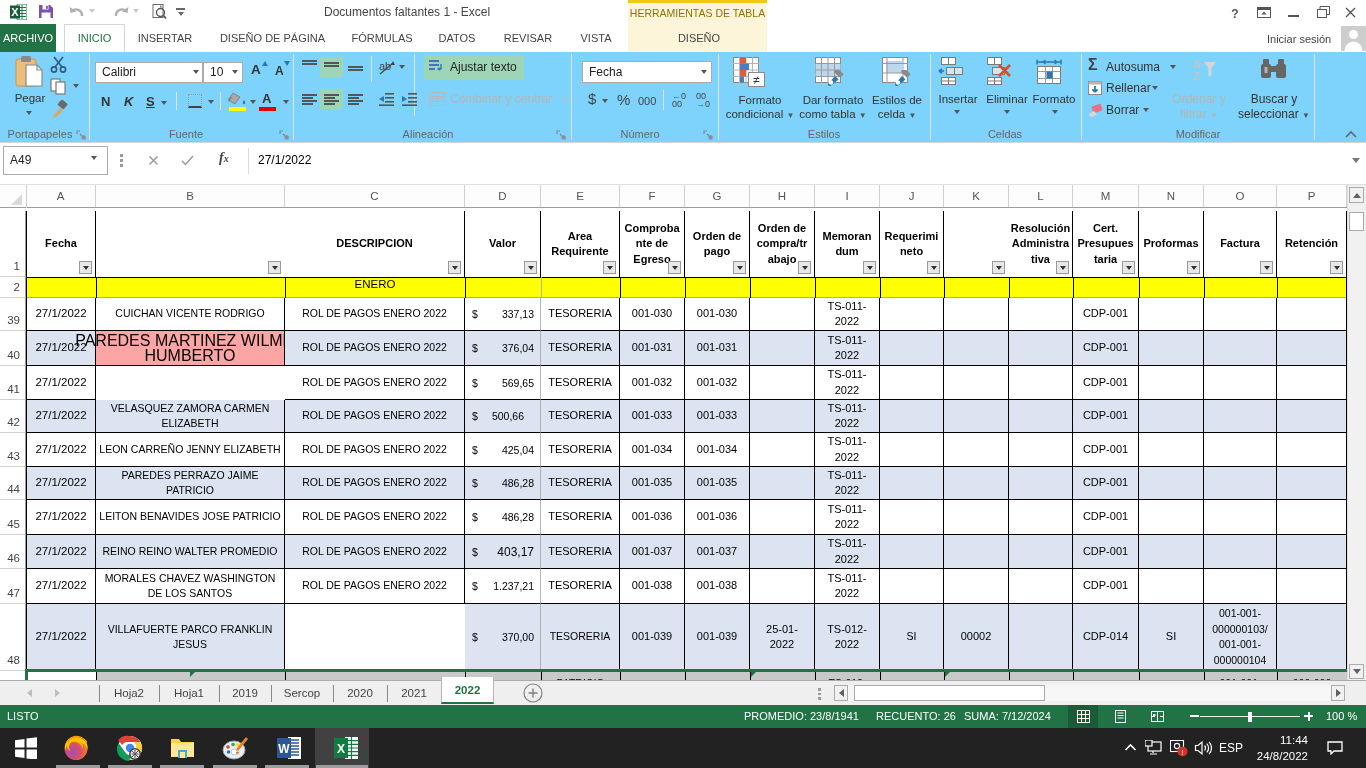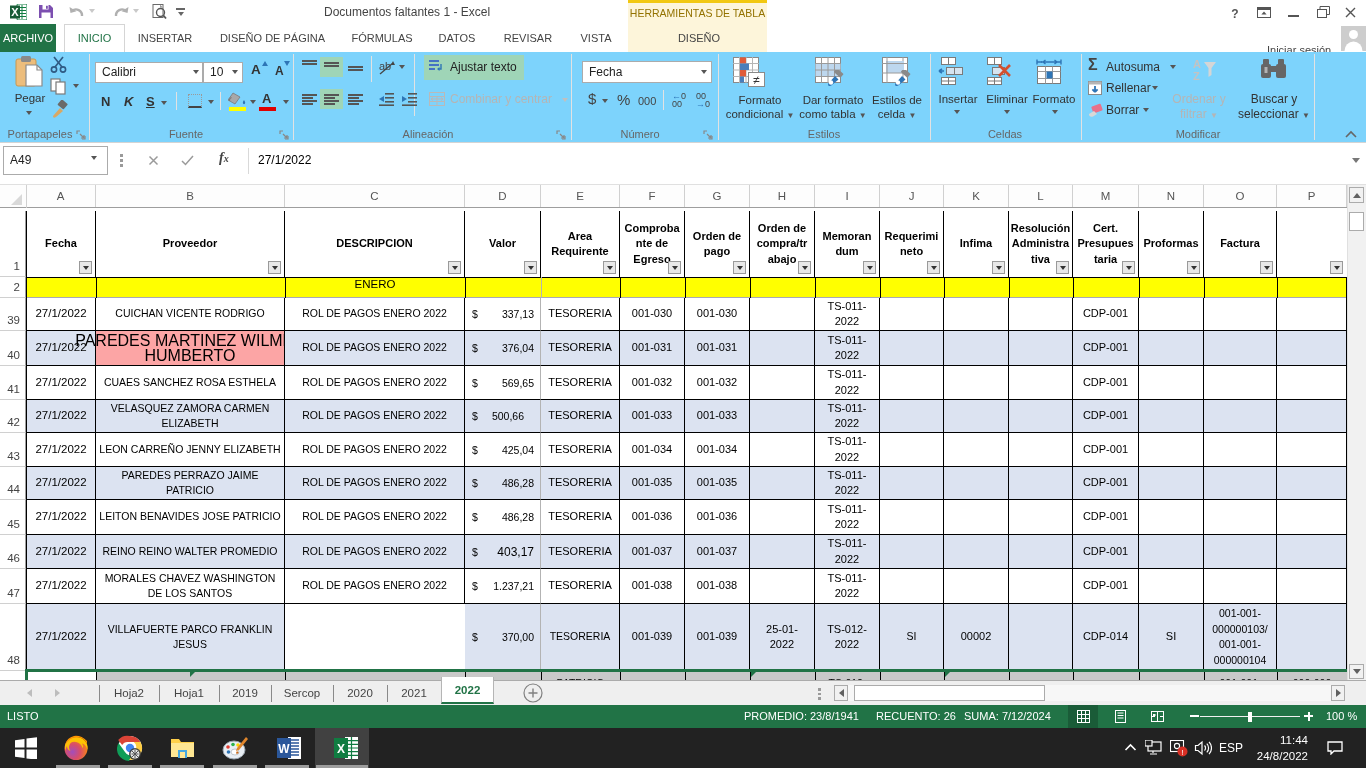--- a/index.html
+++ b/index.html
@@ -67,21 +67,21 @@
 <div class="ab" style="left:628px;top:0;width:139px;height:28px;background:#fdf5da;"></div>
 <div class="ab" style="left:0;top:0;width:56px;height:28px;background:#217346;color:#fff;font-size:11px;text-align:center;line-height:28px;">ARCHIVO</div>
 <div class="ab" style="left:64px;top:0;width:61px;height:28px;background:#fff;border:1px solid #d5d5d5;border-bottom:none;color:#217346;font-size:11px;text-align:center;line-height:27px;">INICIO</div>
 <div class="ab" style="left:135px;top:0;width:60px;height:28px;color:#444;font-size:11px;text-align:center;line-height:28px;white-space:nowrap;">INSERTAR</div>
 <div class="ab" style="left:215px;top:0;width:115px;height:28px;color:#444;font-size:11px;text-align:center;line-height:28px;white-space:nowrap;">DISEÑO DE PÁGINA</div>
 <div class="ab" style="left:348px;top:0;width:68px;height:28px;color:#444;font-size:11px;text-align:center;line-height:28px;white-space:nowrap;">FÓRMULAS</div>
 <div class="ab" style="left:435px;top:0;width:44px;height:28px;color:#444;font-size:11px;text-align:center;line-height:28px;white-space:nowrap;">DATOS</div>
 <div class="ab" style="left:502px;top:0;width:52px;height:28px;color:#444;font-size:11px;text-align:center;line-height:28px;white-space:nowrap;">REVISAR</div>
 <div class="ab" style="left:574px;top:0;width:44px;height:28px;color:#444;font-size:11px;text-align:center;line-height:28px;white-space:nowrap;">VISTA</div>
 <div class="ab" style="left:672px;top:0;width:54px;height:28px;color:#444;font-size:11px;text-align:center;line-height:28px;white-space:nowrap;">DISEÑO</div>
-<div class="ab" style="left:1267px;top:12px;width:86px;height:28px;color:#444;font-size:11px;line-height:28px;">Iniciar sesión</div>
+<div class="ab" style="left:1267px;top:1px;width:86px;height:28px;color:#444;font-size:11px;line-height:28px;">Iniciar sesión</div>
 <svg class="ab" style="left:1341px;top:2px" width="25" height="25" viewBox="0 0 25 25">
 <rect x="0" y="0" width="25" height="25" fill="#cdcdcd"></rect>
 <circle cx="12.5" cy="8.5" r="4.5" fill="#fff"></circle>
 <path d="M3.5 25 a9 9.5 0 0 1 18 0 z" fill="#fff"></path>
 </svg>
 </div>
 <div class="ab" style="left:0;top:52px;width:1366px;height:91px;background:#7dd3fc;border-bottom:1px solid #d4d4d4;">
 <div class="ab" style="left:89px;top:2px;width:1px;height:86px;background:#e2e2e2;"></div>
 <div class="ab" style="left:293px;top:2px;width:1px;height:86px;background:#e2e2e2;"></div>
 <div class="ab" style="left:571px;top:2px;width:1px;height:86px;background:#e2e2e2;"></div>
@@ -379,21 +379,20 @@
 <div class="ab" style="left:0;top:248px;width:26px;height:34px;border-right:1px solid #9e9e9e;border-bottom:1px solid #d0d0d0;color:#444;font-size:11.5px;text-align:right;padding:0 5px 4px 0;display:flex;align-items:flex-end;justify-content:flex-end;">43</div>
 <div class="ab" style="left:0;top:282px;width:26px;height:33px;border-right:1px solid #9e9e9e;border-bottom:1px solid #d0d0d0;color:#444;font-size:11.5px;text-align:right;padding:0 5px 4px 0;display:flex;align-items:flex-end;justify-content:flex-end;">44</div>
 <div class="ab" style="left:0;top:315px;width:26px;height:35px;border-right:1px solid #9e9e9e;border-bottom:1px solid #d0d0d0;color:#444;font-size:11.5px;text-align:right;padding:0 5px 4px 0;display:flex;align-items:flex-end;justify-content:flex-end;">45</div>
 <div class="ab" style="left:0;top:350px;width:26px;height:34px;border-right:1px solid #9e9e9e;border-bottom:1px solid #d0d0d0;color:#444;font-size:11.5px;text-align:right;padding:0 5px 4px 0;display:flex;align-items:flex-end;justify-content:flex-end;">46</div>
 <div class="ab" style="left:0;top:384px;width:26px;height:35px;border-right:1px solid #9e9e9e;border-bottom:1px solid #d0d0d0;color:#444;font-size:11.5px;text-align:right;padding:0 5px 4px 0;display:flex;align-items:flex-end;justify-content:flex-end;">47</div>
 <div class="ab" style="left:0;top:419px;width:26px;height:67px;border-right:1px solid #9e9e9e;border-bottom:1px solid #d0d0d0;color:#444;font-size:11.5px;text-align:right;padding:0 5px 4px 0;display:flex;align-items:flex-end;justify-content:flex-end;">48</div>
 <div class="ab ctr" style="left:26px;top:26px;width:70px;height:66px;border-right:1px solid #000;border-left:1px solid #000;font-size:11px;font-weight:bold;color:#000;text-align:center;line-height:15.5px;background:#fff;">Fecha</div>
 <div class="ab ctr" style="left:79px;top:76px;width:13px;height:13px;background:#e8e8e8;border:1px solid #9a9a9a;">
       <div style="width:0;height:0;border-left:3.5px solid transparent;border-right:3.5px solid transparent;border-top:4px solid #333;"></div>
     </div>
-<div class="ab ctr" style="left:96px;top:26px;width:189px;height:66px;border-right:1px solid #000;border-left:0;font-size:11px;font-weight:bold;color:#000;text-align:center;line-height:15.5px;background:#fff;">Proveedor</div>
 <div class="ab ctr" style="left:268px;top:76px;width:13px;height:13px;background:#e8e8e8;border:1px solid #9a9a9a;">
       <div style="width:0;height:0;border-left:3.5px solid transparent;border-right:3.5px solid transparent;border-top:4px solid #333;"></div>
     </div>
 <div class="ab ctr" style="left:285px;top:26px;width:180px;height:66px;border-right:1px solid #000;border-left:0;font-size:11px;font-weight:bold;color:#000;text-align:center;line-height:15.5px;background:#fff;">DESCRIPCION</div>
 <div class="ab ctr" style="left:448px;top:76px;width:13px;height:13px;background:#e8e8e8;border:1px solid #9a9a9a;">
       <div style="width:0;height:0;border-left:3.5px solid transparent;border-right:3.5px solid transparent;border-top:4px solid #333;"></div>
     </div>
 <div class="ab ctr" style="left:465px;top:26px;width:76px;height:66px;border-right:1px solid #000;border-left:0;font-size:11px;font-weight:bold;color:#000;text-align:center;line-height:15.5px;background:#fff;">Valor</div>
 <div class="ab ctr" style="left:524px;top:76px;width:13px;height:13px;background:#e8e8e8;border:1px solid #9a9a9a;">
       <div style="width:0;height:0;border-left:3.5px solid transparent;border-right:3.5px solid transparent;border-top:4px solid #333;"></div>
@@ -415,40 +414,40 @@
       <div style="width:0;height:0;border-left:3.5px solid transparent;border-right:3.5px solid transparent;border-top:4px solid #333;"></div>
     </div>
 <div class="ab ctr" style="left:815px;top:26px;width:65px;height:66px;border-right:1px solid #000;border-left:0;font-size:11px;font-weight:bold;color:#000;text-align:center;line-height:15.5px;background:#fff;">Memoran<br>dum</div>
 <div class="ab ctr" style="left:863px;top:76px;width:13px;height:13px;background:#e8e8e8;border:1px solid #9a9a9a;">
       <div style="width:0;height:0;border-left:3.5px solid transparent;border-right:3.5px solid transparent;border-top:4px solid #333;"></div>
     </div>
 <div class="ab ctr" style="left:880px;top:26px;width:64px;height:66px;border-right:1px solid #000;border-left:0;font-size:11px;font-weight:bold;color:#000;text-align:center;line-height:15.5px;background:#fff;">Requerimi<br>neto</div>
 <div class="ab ctr" style="left:927px;top:76px;width:13px;height:13px;background:#e8e8e8;border:1px solid #9a9a9a;">
       <div style="width:0;height:0;border-left:3.5px solid transparent;border-right:3.5px solid transparent;border-top:4px solid #333;"></div>
     </div>
-<div class="ab ctr" style="left:944px;top:26px;width:65px;height:66px;border-right:1px solid #000;border-left:0;font-size:11px;font-weight:bold;color:#000;text-align:center;line-height:15.5px;background:#fff;">Infima</div>
 <div class="ab ctr" style="left:992px;top:76px;width:13px;height:13px;background:#e8e8e8;border:1px solid #9a9a9a;">
       <div style="width:0;height:0;border-left:3.5px solid transparent;border-right:3.5px solid transparent;border-top:4px solid #333;"></div>
     </div>
 <div class="ab ctr" style="left:1009px;top:26px;width:64px;height:66px;border-right:1px solid #000;border-left:0;font-size:11px;font-weight:bold;color:#000;text-align:center;line-height:15.5px;background:#fff;">Resolución<br>Administra<br>tiva</div>
 <div class="ab ctr" style="left:1056px;top:76px;width:13px;height:13px;background:#e8e8e8;border:1px solid #9a9a9a;">
       <div style="width:0;height:0;border-left:3.5px solid transparent;border-right:3.5px solid transparent;border-top:4px solid #333;"></div>
     </div>
 <div class="ab ctr" style="left:1073px;top:26px;width:66px;height:66px;border-right:1px solid #000;border-left:0;font-size:11px;font-weight:bold;color:#000;text-align:center;line-height:15.5px;background:#fff;">Cert.<br>Presupues<br>taria</div>
 <div class="ab ctr" style="left:1122px;top:76px;width:13px;height:13px;background:#e8e8e8;border:1px solid #9a9a9a;">
       <div style="width:0;height:0;border-left:3.5px solid transparent;border-right:3.5px solid transparent;border-top:4px solid #333;"></div>
     </div>
 <div class="ab ctr" style="left:1139px;top:26px;width:65px;height:66px;border-right:1px solid #000;border-left:0;font-size:11px;font-weight:bold;color:#000;text-align:center;line-height:15.5px;background:#fff;">Proformas</div>
 <div class="ab ctr" style="left:1187px;top:76px;width:13px;height:13px;background:#e8e8e8;border:1px solid #9a9a9a;">
       <div style="width:0;height:0;border-left:3.5px solid transparent;border-right:3.5px solid transparent;border-top:4px solid #333;"></div>
     </div>
 <div class="ab ctr" style="left:1204px;top:26px;width:73px;height:66px;border-right:1px solid #000;border-left:0;font-size:11px;font-weight:bold;color:#000;text-align:center;line-height:15.5px;background:#fff;">Factura</div>
 <div class="ab ctr" style="left:1260px;top:76px;width:13px;height:13px;background:#e8e8e8;border:1px solid #9a9a9a;">
       <div style="width:0;height:0;border-left:3.5px solid transparent;border-right:3.5px solid transparent;border-top:4px solid #333;"></div>
     </div>
+<div class="ab ctr" style="left:1277px;top:26px;width:70px;height:66px;border-right:1px solid #000;border-left:0;font-size:11px;font-weight:bold;color:#000;text-align:center;line-height:15.5px;background:#fff;">Retención</div>
 <div class="ab ctr" style="left:1330px;top:76px;width:13px;height:13px;background:#e8e8e8;border:1px solid #9a9a9a;">
       <div style="width:0;height:0;border-left:3.5px solid transparent;border-right:3.5px solid transparent;border-top:4px solid #333;"></div>
     </div>
 <div class="ab" style="left:26px;top:92px;width:1321px;height:21px;background:#ffff00;border-top:1px solid #000;border-bottom:1.5px solid #a9a9b4;"></div>
 <div class="ab" style="left:26px;top:92px;width:1px;height:21px;background:#000;"></div>
 <div class="ab" style="left:96px;top:92px;width:1px;height:21px;background:#000;"></div>
 <div class="ab" style="left:285px;top:92px;width:1px;height:21px;background:#000;"></div>
 <div class="ab" style="left:465px;top:92px;width:1px;height:21px;background:#000;"></div>
 <div class="ab" style="left:541px;top:92px;width:1px;height:21px;background:#b3b3b3;"></div>
 <div class="ab" style="left:620px;top:92px;width:1px;height:21px;background:#000;"></div>
@@ -496,21 +495,20 @@
 <div class="ab ctr" style="left:750px;top:146px;width:65px;height:35px;border-right:1px solid #000;border-bottom:1px solid #000;font-size:10.5px;color:#000;text-align:center;line-height:15.5px;background:#dce3f1;"></div>
 <div class="ab ctr" style="left:815px;top:146px;width:65px;height:35px;border-right:1px solid #000;border-bottom:1px solid #000;font-size:11px;color:#000;text-align:center;line-height:15.5px;background:#dce3f1;">TS-011-<br>2022</div>
 <div class="ab ctr" style="left:880px;top:146px;width:64px;height:35px;border-right:1px solid #000;border-bottom:1px solid #000;font-size:10.5px;color:#000;text-align:center;line-height:15.5px;background:#dce3f1;"></div>
 <div class="ab ctr" style="left:944px;top:146px;width:65px;height:35px;border-right:1px solid #000;border-bottom:1px solid #000;font-size:10.5px;color:#000;text-align:center;line-height:15.5px;background:#dce3f1;"></div>
 <div class="ab ctr" style="left:1009px;top:146px;width:64px;height:35px;border-right:1px solid #000;border-bottom:1px solid #000;font-size:10.5px;color:#000;text-align:center;line-height:15.5px;background:#dce3f1;"></div>
 <div class="ab ctr" style="left:1073px;top:146px;width:66px;height:35px;border-right:1px solid #000;border-bottom:1px solid #000;font-size:11px;color:#000;text-align:center;line-height:15.5px;background:#dce3f1;">CDP-001</div>
 <div class="ab ctr" style="left:1139px;top:146px;width:65px;height:35px;border-right:1px solid #000;border-bottom:1px solid #000;font-size:10.5px;color:#000;text-align:center;line-height:15.5px;background:#dce3f1;"></div>
 <div class="ab ctr" style="left:1204px;top:146px;width:73px;height:35px;border-right:1px solid #000;border-bottom:1px solid #000;font-size:10.5px;color:#000;text-align:center;line-height:15.5px;background:#dce3f1;"></div>
 <div class="ab ctr" style="left:1277px;top:146px;width:70px;height:35px;border-right:1px solid #000;border-bottom:1px solid #000;font-size:10.5px;color:#000;text-align:center;line-height:15.5px;background:#dce3f1;"></div>
 <div class="ab ctr" style="left:26px;top:181px;width:70px;height:34px;border-right:1px solid #000;border-bottom:1px solid #000;font-size:11.5px;color:#000;text-align:center;line-height:15.5px;background:#fff;border-left:1px solid #000;">27/1/2022</div>
-<div class="ab ctr" style="left:96px;top:181px;width:189px;height:34px;border-right:1px solid #000;border-bottom:1px solid #000;font-size:10.5px;color:#000;text-align:center;line-height:15.5px;background:#fff;">CUAES SANCHEZ ROSA ESTHELA</div>
 <div class="ab ctr" style="left:285px;top:181px;width:180px;height:34px;border-right:1px solid #000;border-bottom:1px solid #000;font-size:10.5px;color:#000;text-align:center;line-height:15.5px;background:#fff;">ROL DE PAGOS ENERO 2022</div>
 <div class="ab" style="left:465px;top:181px;width:76px;height:34px;border-right:1px solid #b3b3b3;border-bottom:1px solid #000;background:#fff;">
       <span style="position:absolute;left:7px;top:50%;transform:translateY(-50%);font-size:10.5px;">$</span>
       <span style="position:absolute;right:6px;top:50%;transform:translateY(-50%);font-size:10.5px;">569,65</span>
     </div>
 <div class="ab ctr" style="left:541px;top:181px;width:79px;height:34px;border-right:1px solid #000;border-bottom:1px solid #000;font-size:11px;color:#000;text-align:center;line-height:15.5px;background:#fff;">TESORERIA</div>
 <div class="ab ctr" style="left:620px;top:181px;width:65px;height:34px;border-right:1px solid #000;border-bottom:1px solid #000;font-size:11px;color:#000;text-align:center;line-height:15.5px;background:#fff;">001-032</div>
 <div class="ab ctr" style="left:685px;top:181px;width:65px;height:34px;border-right:1px solid #000;border-bottom:1px solid #000;font-size:11px;color:#000;text-align:center;line-height:15.5px;background:#fff;">001-032</div>
 <div class="ab ctr" style="left:750px;top:181px;width:65px;height:34px;border-right:1px solid #000;border-bottom:1px solid #000;font-size:10.5px;color:#000;text-align:center;line-height:15.5px;background:#fff;"></div>
 <div class="ab ctr" style="left:815px;top:181px;width:65px;height:34px;border-right:1px solid #000;border-bottom:1px solid #000;font-size:11px;color:#000;text-align:center;line-height:15.5px;background:#fff;">TS-011-<br>2022</div>

